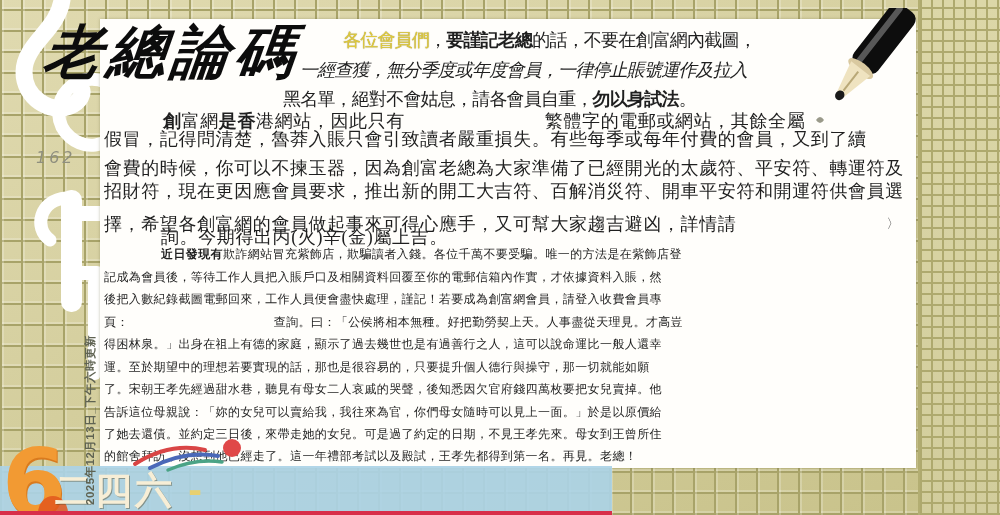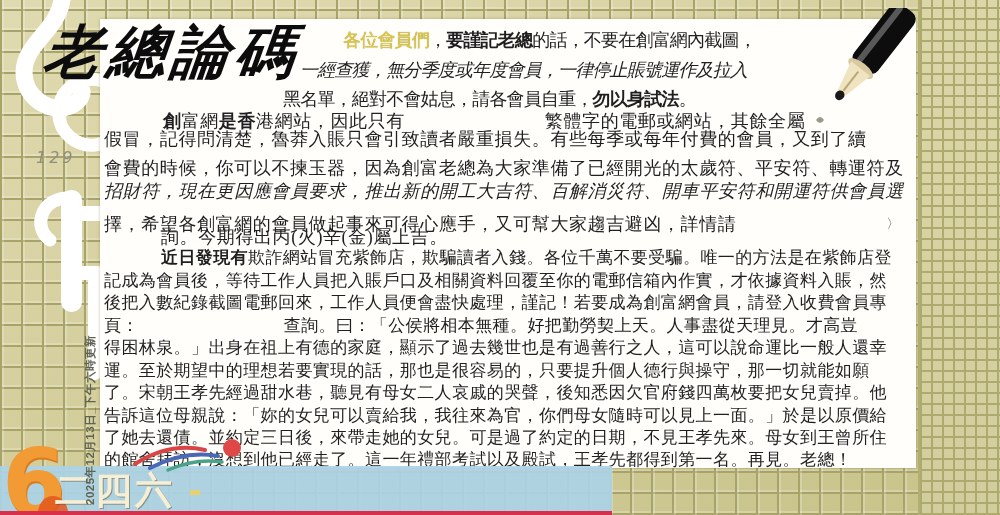--- a/index.html
+++ b/index.html
@@ -37,21 +37,21 @@
     font-size:11.5px;font-weight:bold;color:#5f6352;letter-spacing:.5px;white-space:nowrap;
   }
   .title{
     position:absolute;left:44px;top:14px;margin:0;
     font-size:58px;font-weight:bold;font-style:italic;color:#0c0c0c;
     letter-spacing:6px;transform:skewX(-6deg);white-space:nowrap;
   }
   .tline{position:absolute;white-space:nowrap;color:#1f1f1f;}
   .notice{font-size:18px;letter-spacing:-0.8px;}
   .p1{font-size:18px;letter-spacing:0.6px;}
-  .p2{font-size:17px;letter-spacing:0.4px;}
+  .p2{font-size:12px;letter-spacing:0.4px;}
   .b{font-weight:bold;}
   .yellow{color:#dfc93c;text-shadow:0 0 1px rgba(120,110,30,.85);font-weight:normal;}
   .gap{display:inline-block;}
   .g145{width:145px;}
   .g150{width:150px;}
   .g140{width:140px;}
   .mark{color:#555;font-size:13px;vertical-align:2px;}
   .pen{position:absolute;left:800px;top:8px;}
   .logo-band{
     position:absolute;left:0;top:466px;width:612px;height:45px;
@@ -88,21 +88,21 @@
 <svg class="sidebar-glyph" width="120" height="400" viewBox="0 0 120 400">
   <path d="M62,0 C58,30 24,44 24,72 C24,98 50,114 70,106 C80,102 85,93 80,87" stroke="#ffffff" stroke-width="17" fill="none" stroke-linecap="round"></path>
   <path d="M116,90 A33,33 0 1 0 118,132" stroke="#ffffff" stroke-width="13" fill="none" stroke-linecap="round"></path>
   <path d="M66,198 C40,200 33,228 50,240" stroke="#ffffff" stroke-width="13" fill="none" stroke-linecap="round"></path>
   <rect x="61" y="190" width="21" height="122" rx="10" fill="#ffffff"></rect>
   <rect x="64" y="206" width="44" height="15" rx="7" fill="#ffffff"></rect>
   <rect x="64" y="266" width="40" height="14" rx="7" fill="#ffffff"></rect>
   <rect x="88" y="276" width="13" height="104" rx="6" fill="#ffffff"></rect>
 </svg>
 
-<div class="issue">129</div>
+<div class="issue">162</div>
 
 <div class="sheet"></div>
 
 <h1 class="title">老總論碼</h1>
 
 <div class="tline notice" style="left:343px;top:28px;">
   <span class="yellow">各位會員們</span><span>，</span><span class="b">要謹記老總</span><span>的話，不要在創富網內截圖，</span>
 </div>
 <div class="tline notice" style="left:300px;top:58px;font-style:italic;">一經查獲，無分季度或年度會員，一律停止賬號運作及拉入</div>
 <div class="tline notice" style="left:283px;top:87px;">
@@ -119,21 +119,21 @@
     <ellipse cx="65" cy="96" rx="4.5" ry="5" fill="#1a1a1a"></ellipse>
   </g>
   <path d="M16,112 q4,-6 8,0 q-4,6 -8,0" fill="#9a9a8a"></path>
 </svg>
 
 <div class="tline p1" style="left:163px;top:109px;">
   <span class="b">創</span><span>富網</span><span class="b">是</span><span class="b">香</span><span>港網站，因此只有</span><span class="gap g140"></span><span>繁體字的電郵或網站，其餘全屬</span>
 </div>
 <div class="tline p1" style="left:104px;top:127px;">假冒，記得問清楚，魯莽入賬只會引致讀者嚴重損失。有些每季或每年付費的會員，又到了續</div>
 <div class="tline p1" style="left:104px;top:156px;text-align:center;">會費的時候，你可以不揀玉器，因為創富老總為大家準備了已經開光的太歲符、平安符、轉運符及</div>
-<div class="tline p1" style="left:104px;top:179px;font-style:italic;">招財符，現在更因應會員要求，推出新的開工大吉符、百解消災符、開車平安符和開運符供會員選</div>
+<div class="tline p1" style="left:104px;top:179px;">招財符，現在更因應會員要求，推出新的開工大吉符、百解消災符、開車平安符和開運符供會員選</div>
 <div class="tline p1" style="left:104px;top:212px;">
   <span>擇，希望各創富網的會員做起事來可得心應手，又可幫大家趨吉避凶，詳情請</span><span class="gap g150"></span><span class="mark">〉</span>
 </div>
 <div class="tline p1" style="left:161px;top:225px;">詢。今期得出丙(火)辛(金)屬上吉。</div>
 
 <div class="tline p2" style="left:161px;top:246px;">
   <span class="b">近日</span><span class="b">發現有</span><span>欺詐網站冒充紫飾店，欺騙讀者入錢。各位千萬不要受騙。唯一的方法是在紫飾店登</span>
 </div>
 <div class="tline p2" style="left:104px;top:269px;">記成為會員後，等待工作人員把入賬戶口及相關資料回覆至你的電郵信箱內作實，才依據資料入賬，然</div>
 <div class="tline p2" style="left:104px;top:291px;">後把入數紀錄截圖電郵回來，工作人員便會盡快處理，謹記！若要成為創富網會員，請登入收費會員專</div>

